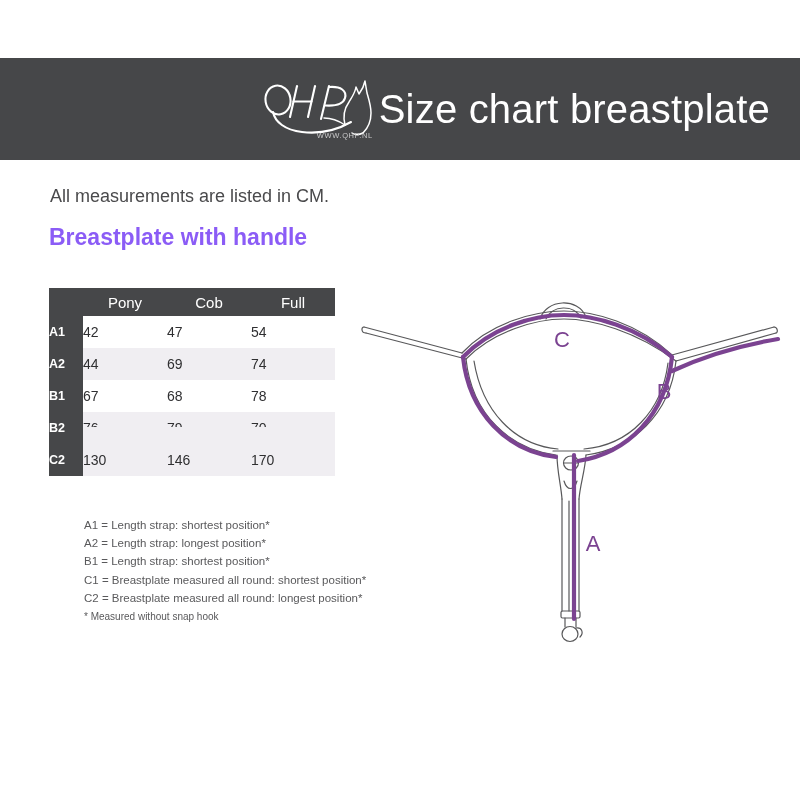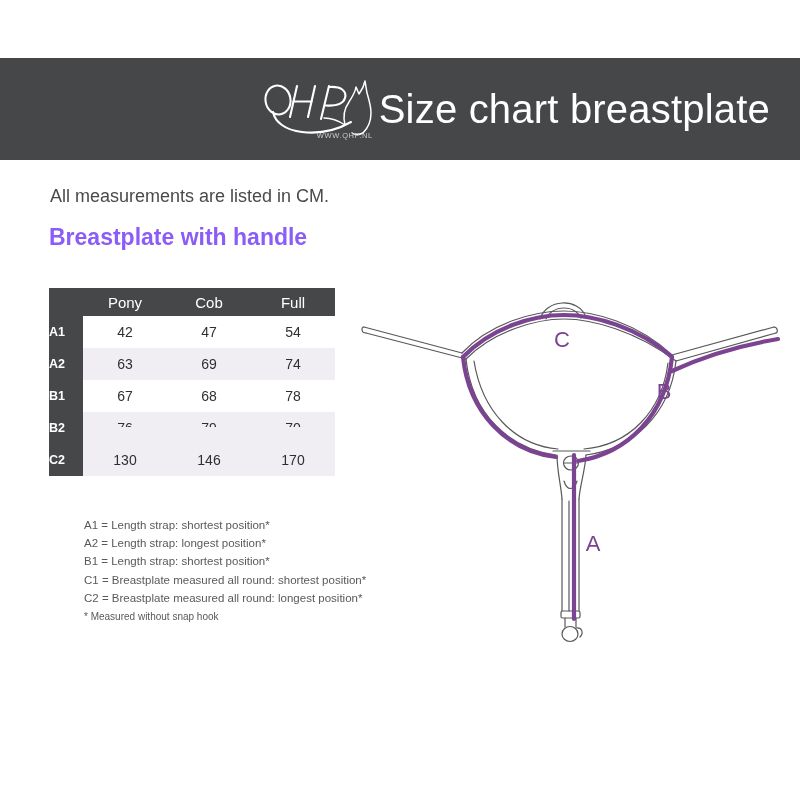--- a/index.html
+++ b/index.html
@@ -101,21 +101,20 @@
   .row-label {
     background: #464749;
     color: #ffffff;
     font-size: 12.5px;
     font-weight: 700;
     text-align: left;
     width: 34px;
     height: 24px;
   }
   .data-cell {
-    text-align: center;
     font-size: 14px;
     color: #2f2f31;
     height: 32px;
   }
   tr.odd-row .data-cell { background: #ffffff; }
   tr.even-row .data-cell { background: #f0eef2; }
   #table-foot-strip {
     position: absolute;
     left: 83px;
     top: 427px;
@@ -197,21 +196,21 @@
   </thead>
   <tbody>
     <tr class="odd-row">
       <td class="row-label">A1</td>
       <td class="data-cell">42</td>
       <td class="data-cell">47</td>
       <td class="data-cell">54</td>
     </tr>
     <tr class="even-row">
       <td class="row-label">A2</td>
-      <td class="data-cell">63</td>
+      <td class="data-cell">44</td>
       <td class="data-cell">69</td>
       <td class="data-cell">74</td>
     </tr>
     <tr class="odd-row">
       <td class="row-label">B1</td>
       <td class="data-cell">67</td>
       <td class="data-cell">68</td>
       <td class="data-cell">78</td>
     </tr>
     <tr class="even-row">

